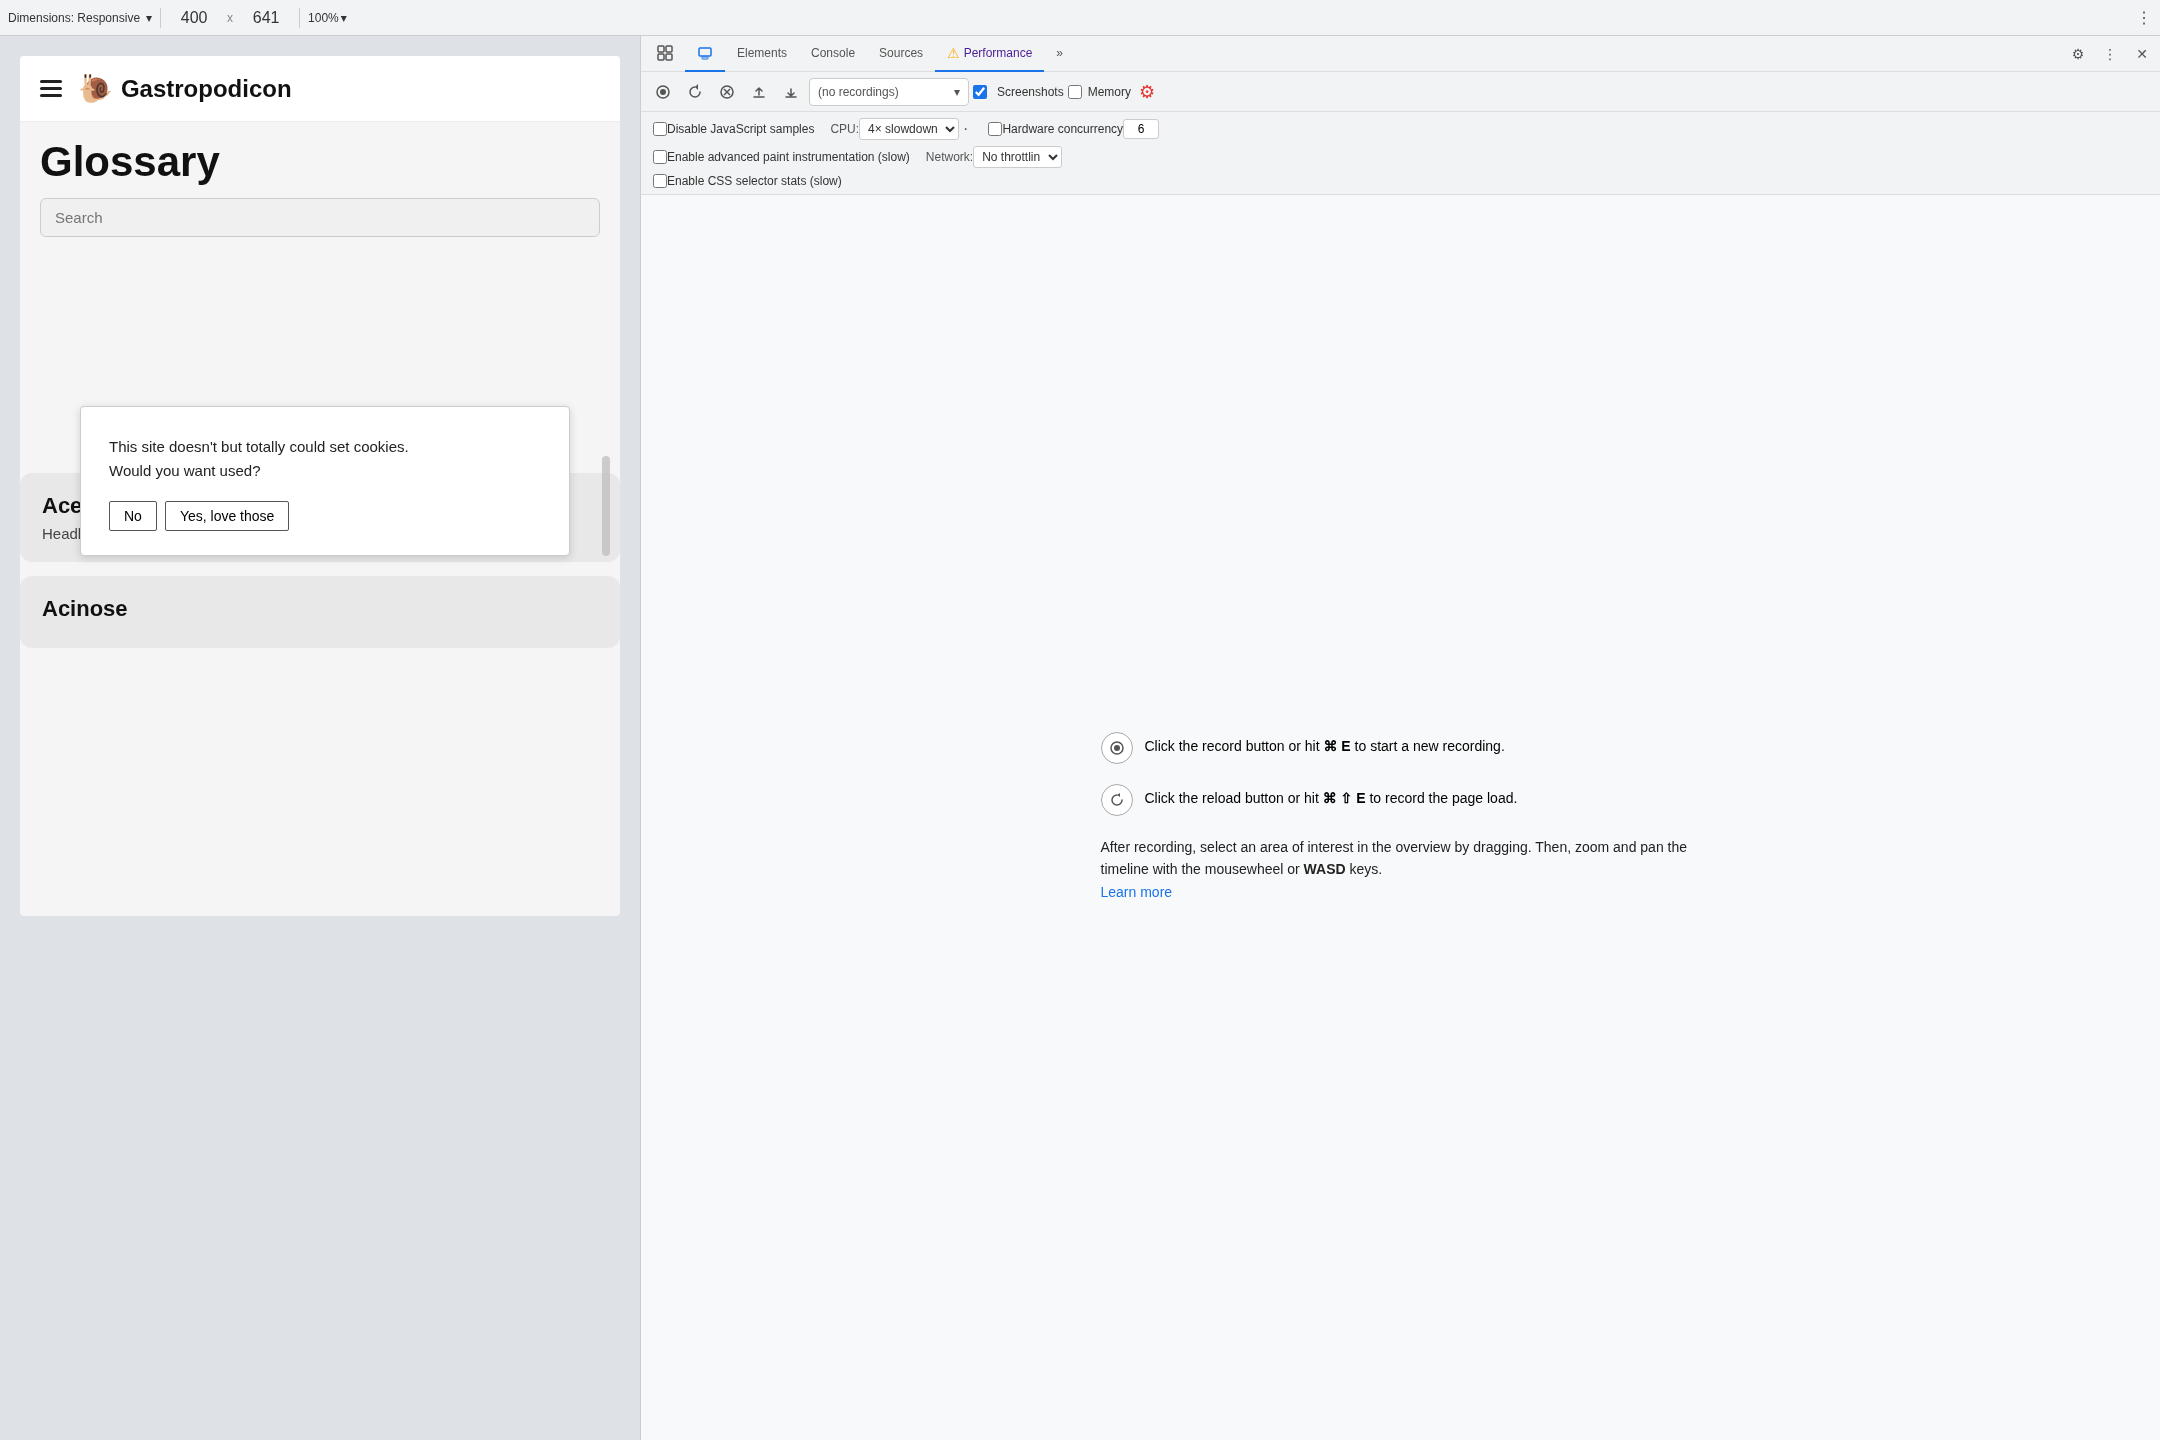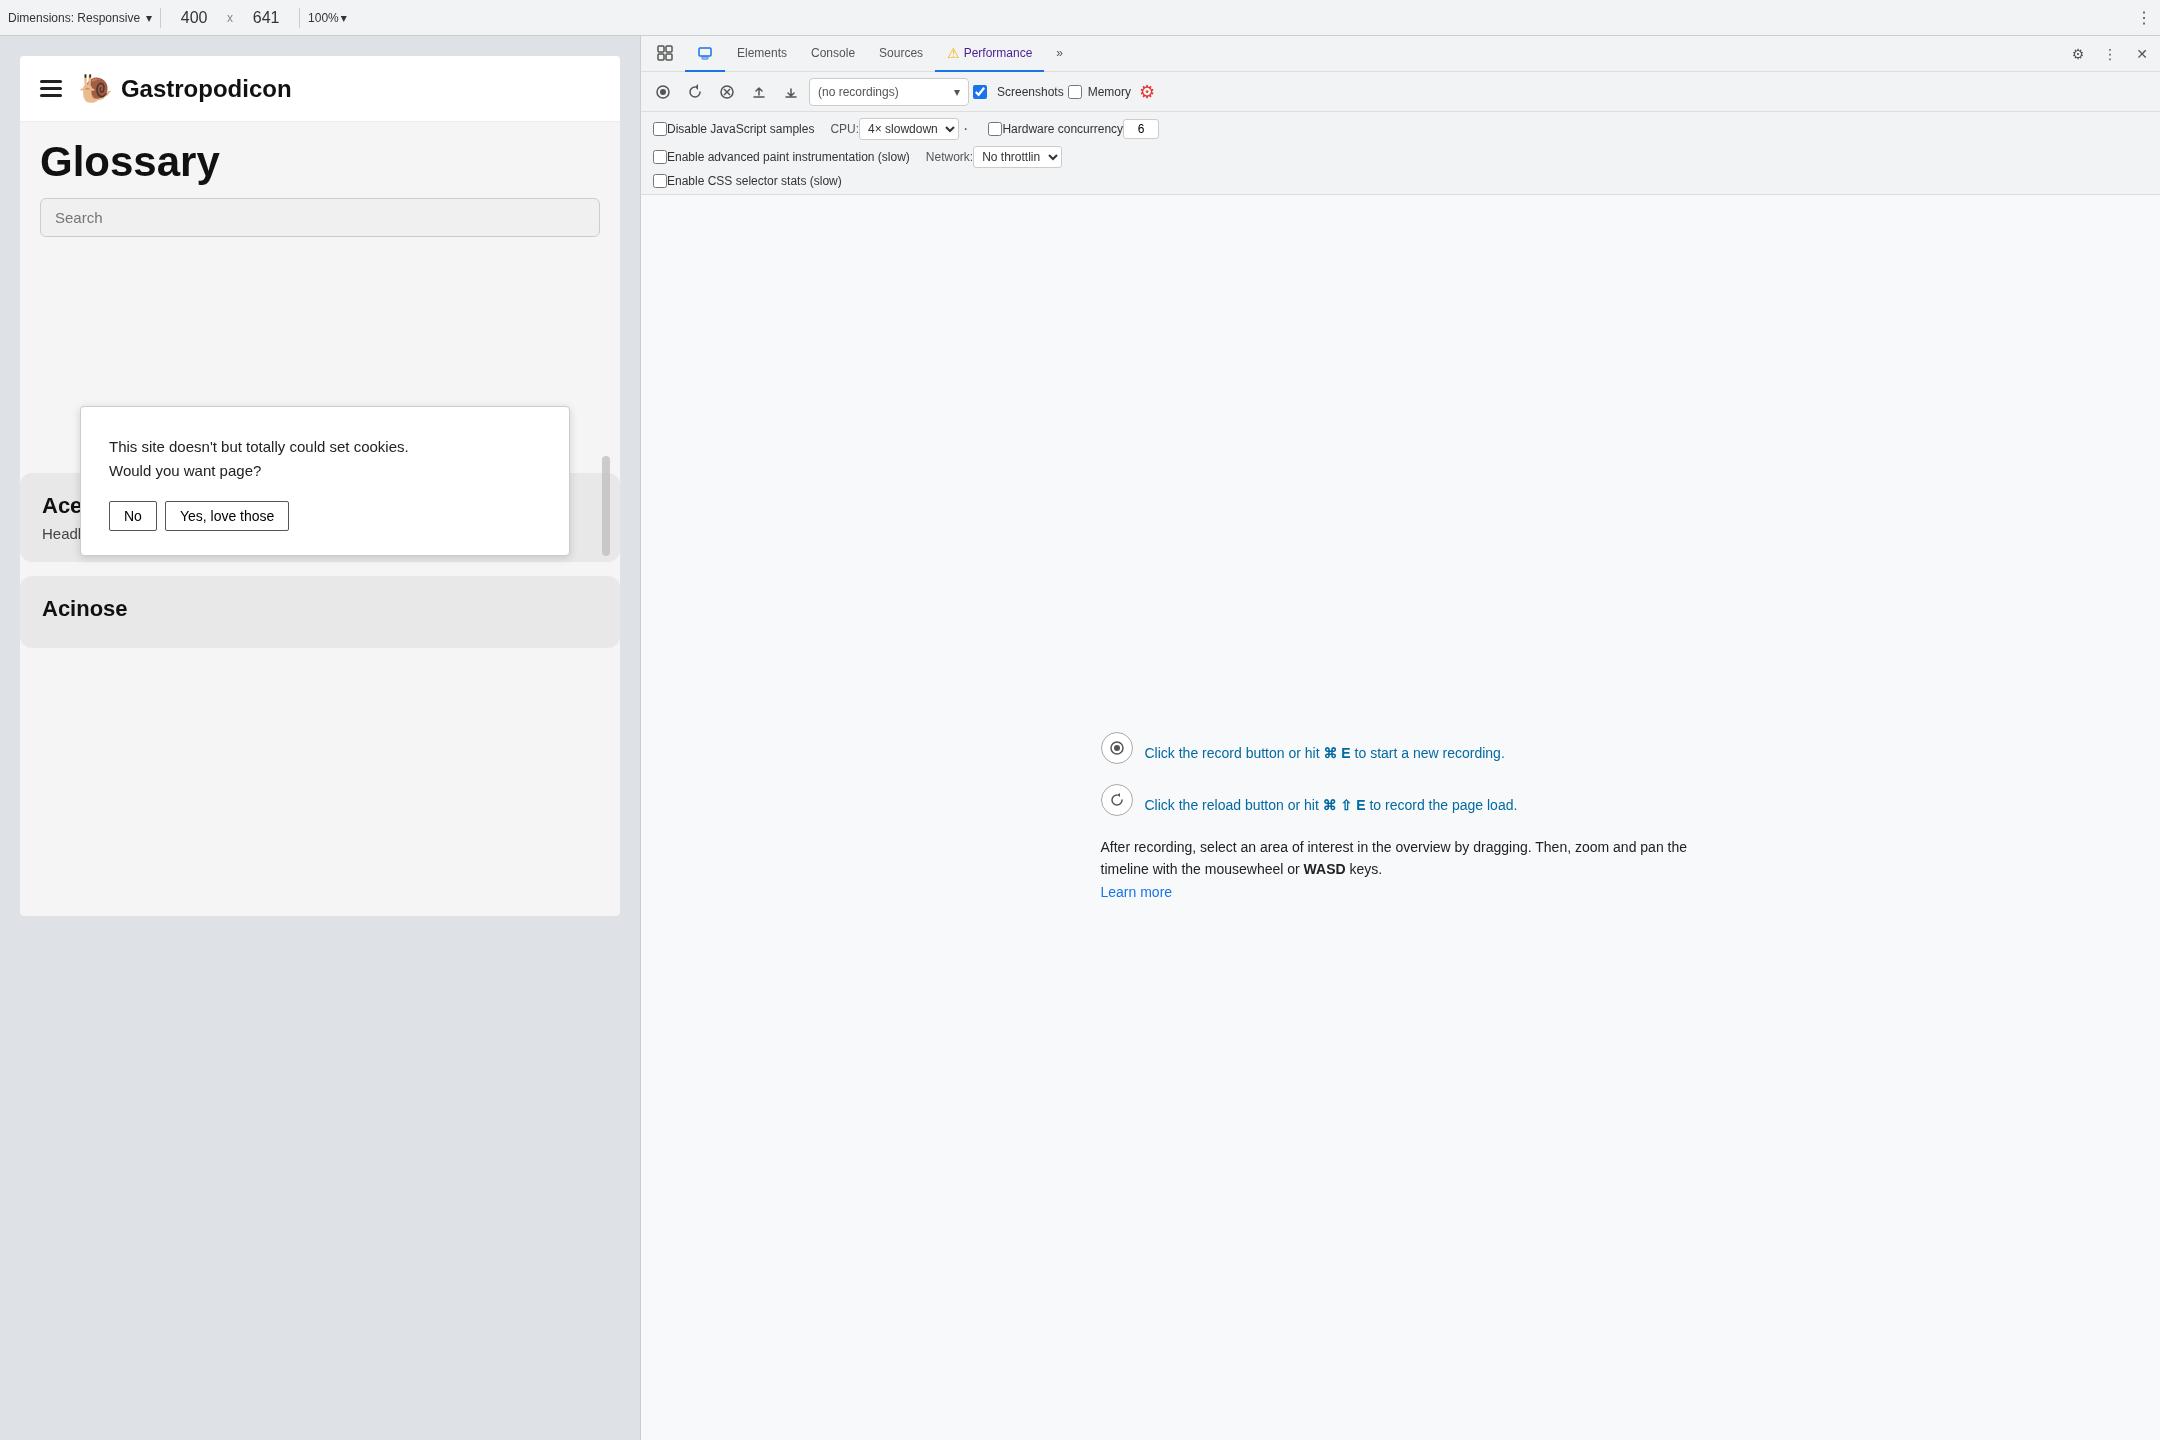--- a/index.html
+++ b/index.html
@@ -443,24 +443,24 @@
       overflow-y: auto;
     }
 
     .instruction-block {
       max-width: 600px;
       width: 100%;
     }
 
     .instruction-row {
       display: flex;
-      align-items: flex-end;
+      align-items: flex-start;
       gap: 12px;
       font-size: 14px;
-      color: #0369a1;
+      color: #000000;
       margin-bottom: 20px;
       line-height: 1.5;
     }
 
     .instruction-row:last-child { margin-bottom: 0; }
 
     .button-icon {
       display: inline-flex;
       align-items: center;
       justify-content: center;
@@ -543,21 +543,21 @@
       </div>
 
       <div class="site-main">
         <h1 class="glossary-title">Glossary</h1>
         <input class="search-box" type="text" placeholder="Search" style="">
       </div>
 
       <div class="cookie-popup">
         <p class="cookie-text">
           <span>This site doesn't but totally could set cookies.</span><br>
-          <span>Would you want page?</span>
+          <span>Would you want used?</span>
         </p>
         <div class="cookie-buttons">
           <button class="btn-no">No</button>
           <button class="btn-yes">Yes, love those</button>
         </div>
       </div>
 
       <div class="scroll-hint"></div>
 
       <div class="glossary-cards">

